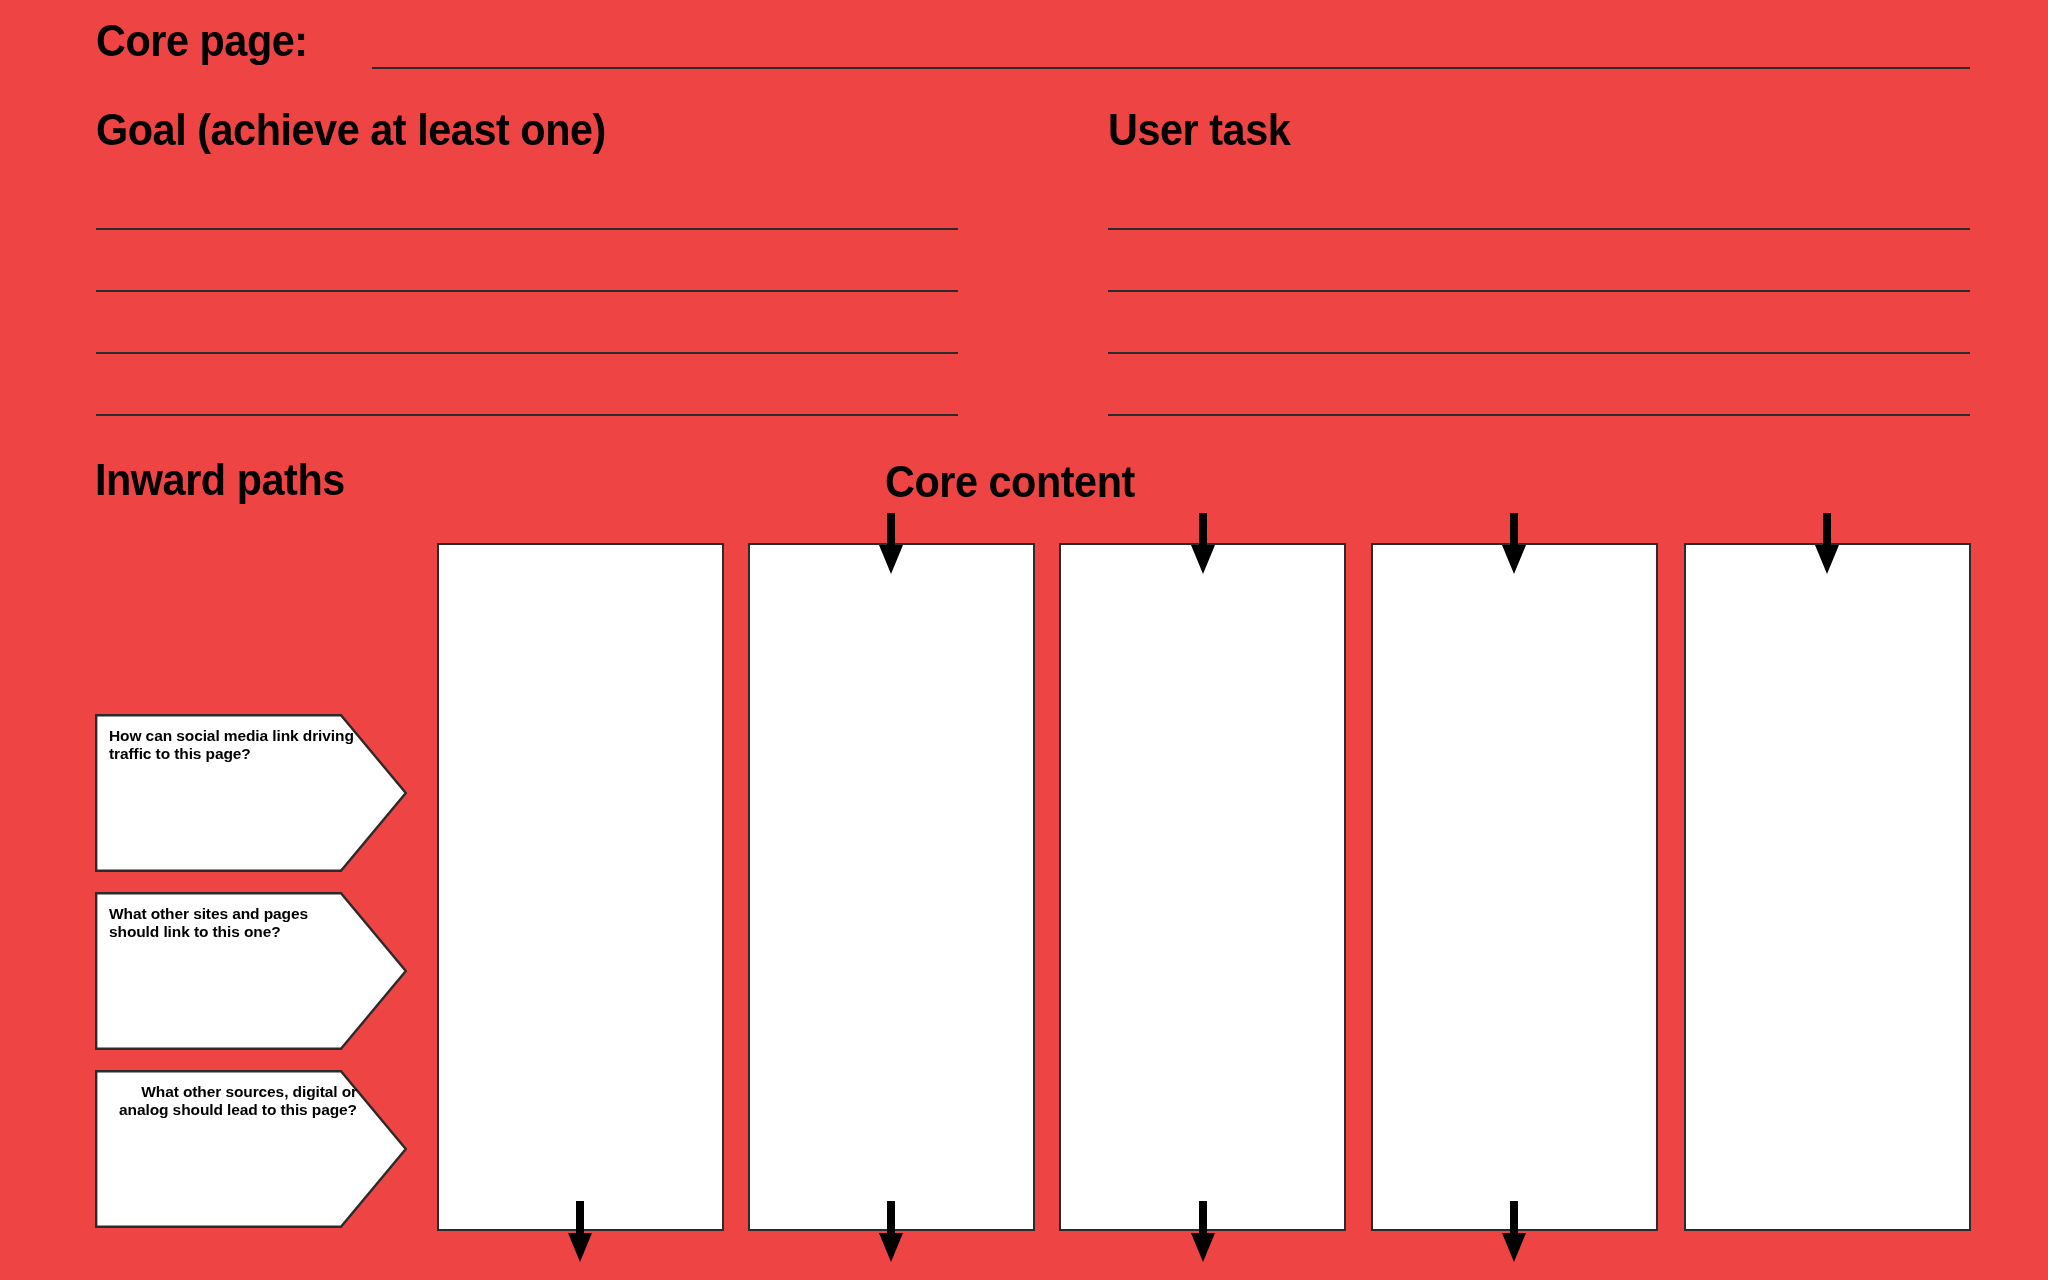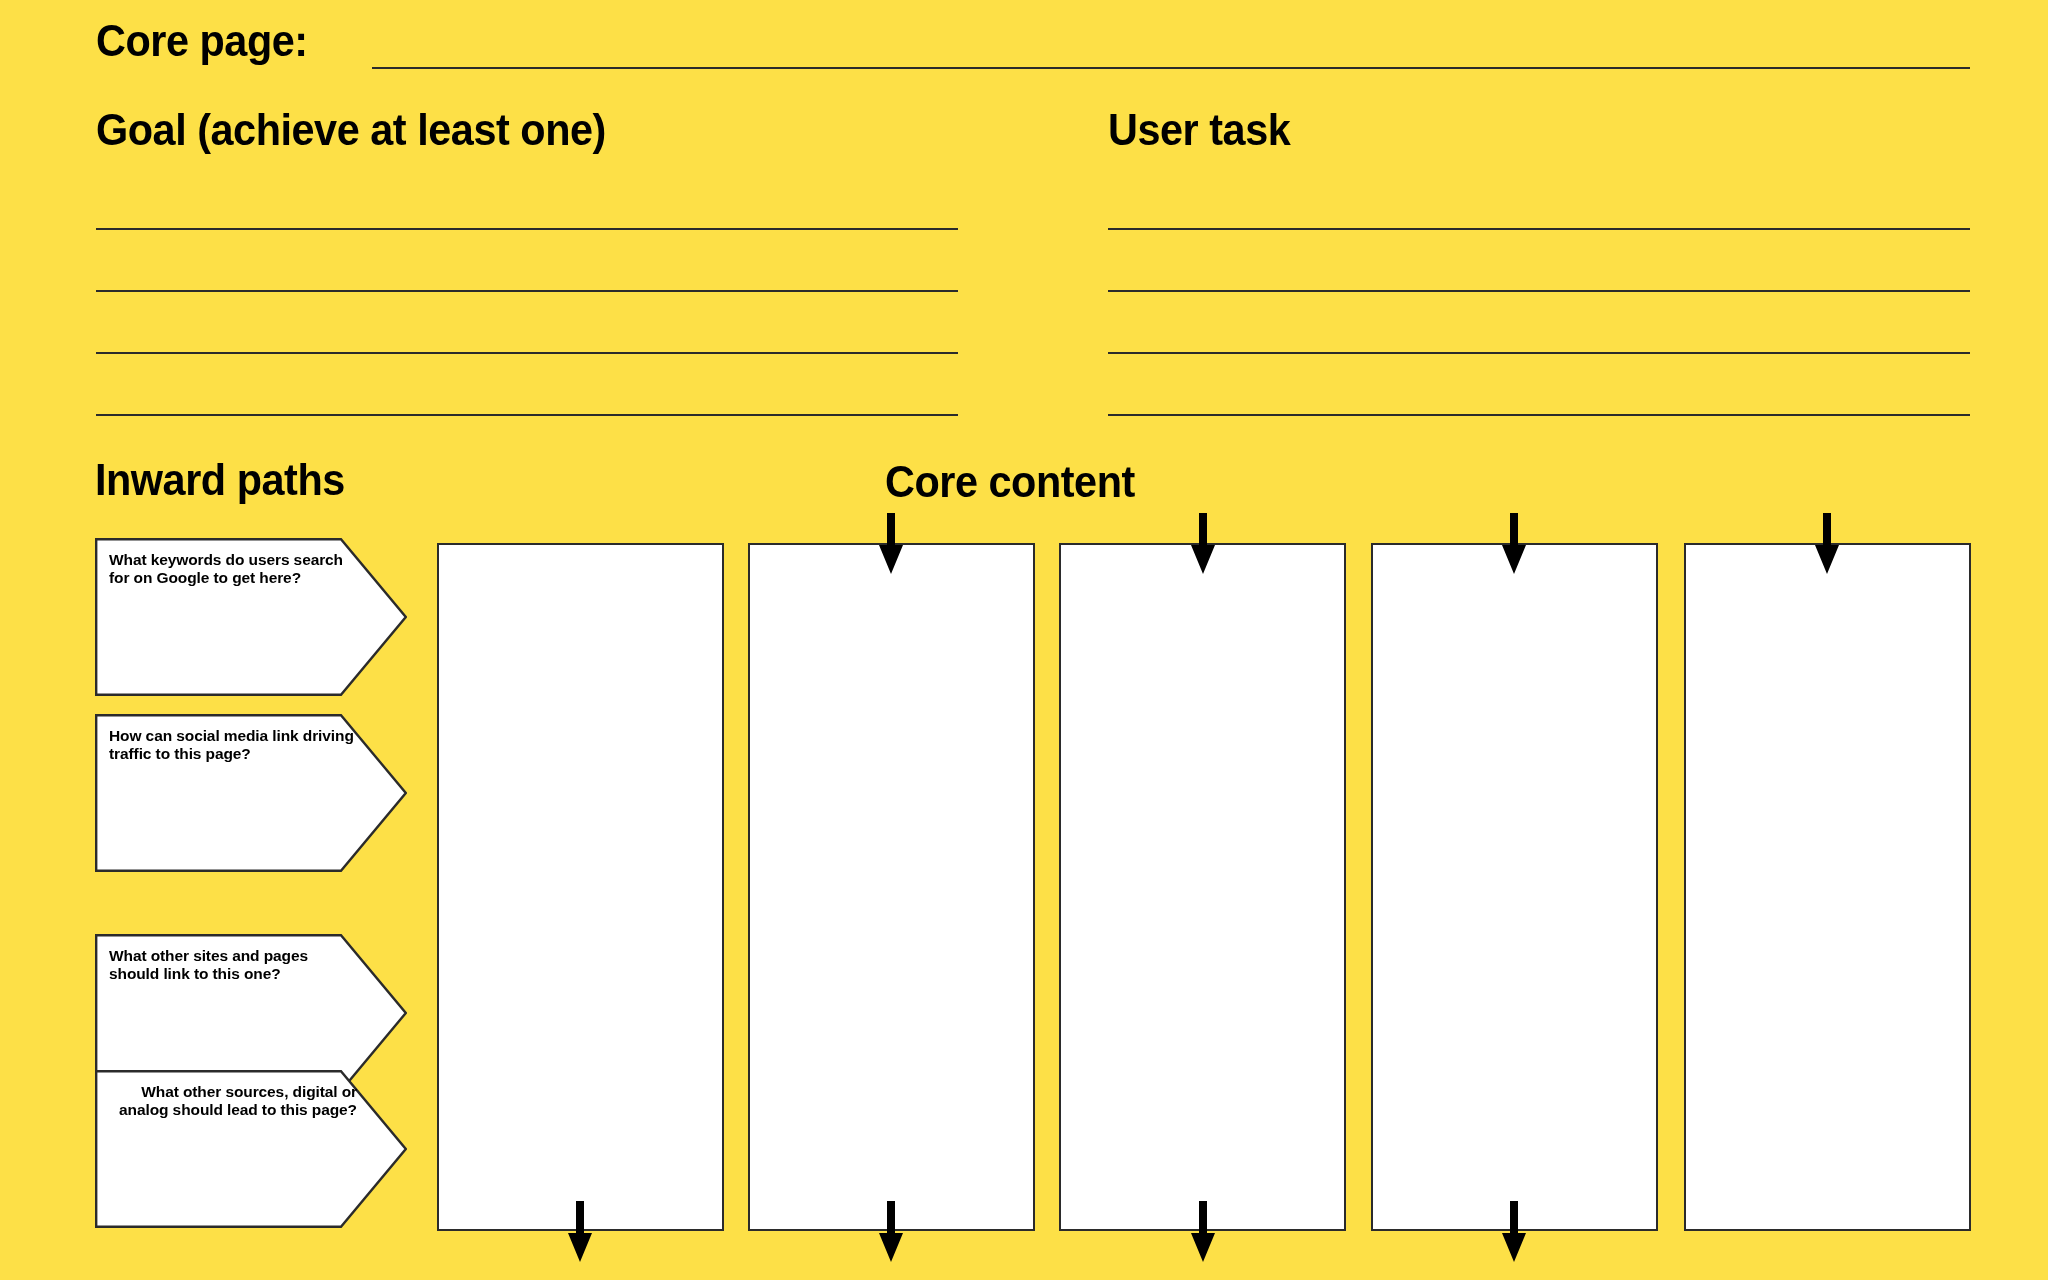--- a/index.html
+++ b/index.html
@@ -4,21 +4,21 @@
 <title>Core page worksheet</title>
 <style>
   * { box-sizing: border-box; margin: 0; padding: 0; }
   html, body {
     width: 2048px; height: 1280px;
     background: #ffffff;
     font-family: "Liberation Sans", sans-serif;
     color: #000000;
     overflow: hidden;
   }
-  .sheet { position: relative; width: 2048px; height: 1280px; background: #fde047; }
+  .sheet { position: relative; width: 2048px; height: 1280px; background: #ef4444; }
 
   
   .hd {
     font-family: "Liberation Sans", sans-serif;
     font-weight: bold;
     color: #000;
     letter-spacing: -0.5px;
     transform: scaleX(0.92);
     transform-origin: left center;
     white-space: nowrap;
@@ -53,21 +53,21 @@
     width: 248px;
     font-family: "Liberation Sans", sans-serif;
     font-size: 15.5px;
     font-weight: bold;
     line-height: 17.5px;
     letter-spacing: -0.1px;
     color: #000;
   }
   .chev1 { top: 538px; }
   .chev2 { top: 714px; }
-  .chev3 { top: 892px; margin-top: 42px; }
+  .chev3 { top: 892px; }
   .chev4 { top: 1070px; text-align: right; }
 
   
   .col {
     position: absolute;
     top: 543px;
     height: 688px;
     border: 2.2px solid #2b2b2b;
     background: #fff;
   }
@@ -106,28 +106,20 @@
   <div class="rule rule-left r4"></div>
 
   <div class="rule rule-right r1"></div>
   <div class="rule rule-right r2"></div>
   <div class="rule rule-right r3"></div>
   <div class="rule rule-right r4"></div>
 
   <div class="hd hd-inward">Inward paths</div>
   <div class="hd hd-corecont">Core content</div>
 
-  <div class="chev chev1">
-    <span class="shape">
-      <svg viewBox="0 0 312 158" preserveAspectRatio="none">
-        <polygon points="1.2,1.2 246,1.2 310.8,79 246,156.8 1.2,156.8" fill="#ffffff" stroke="#2b2b2b" stroke-width="2.4"></polygon>
-      </svg>
-    </span>
-    <span class="q">What keywords do users search for on Google to get here?</span>
-  </div>
 
   <div class="chev chev2">
     <span class="shape">
       <svg viewBox="0 0 312 158" preserveAspectRatio="none">
         <polygon points="1.2,1.2 246,1.2 310.8,79 246,156.8 1.2,156.8" fill="#ffffff" stroke="#2b2b2b" stroke-width="2.4"></polygon>
       </svg>
     </span>
     <span class="q">How can social media link driving traffic to this page?</span>
   </div>
 

